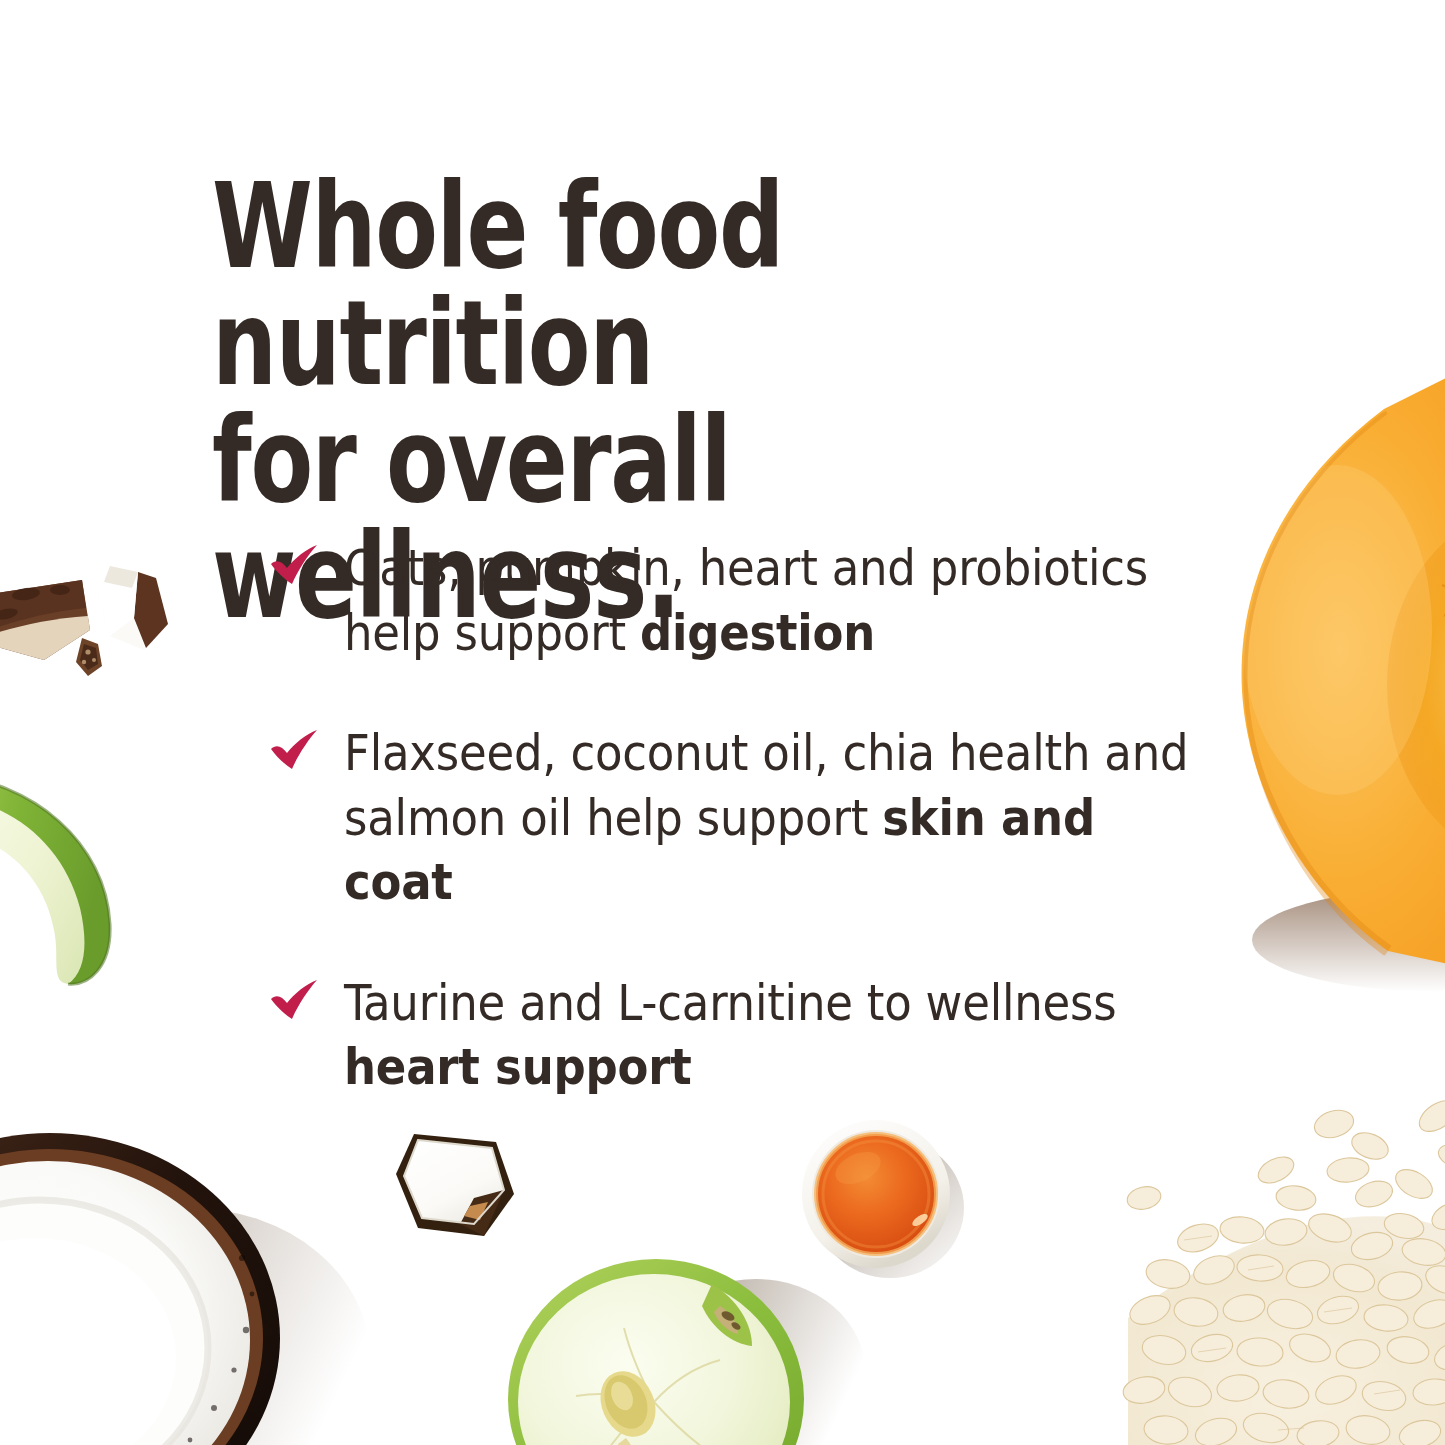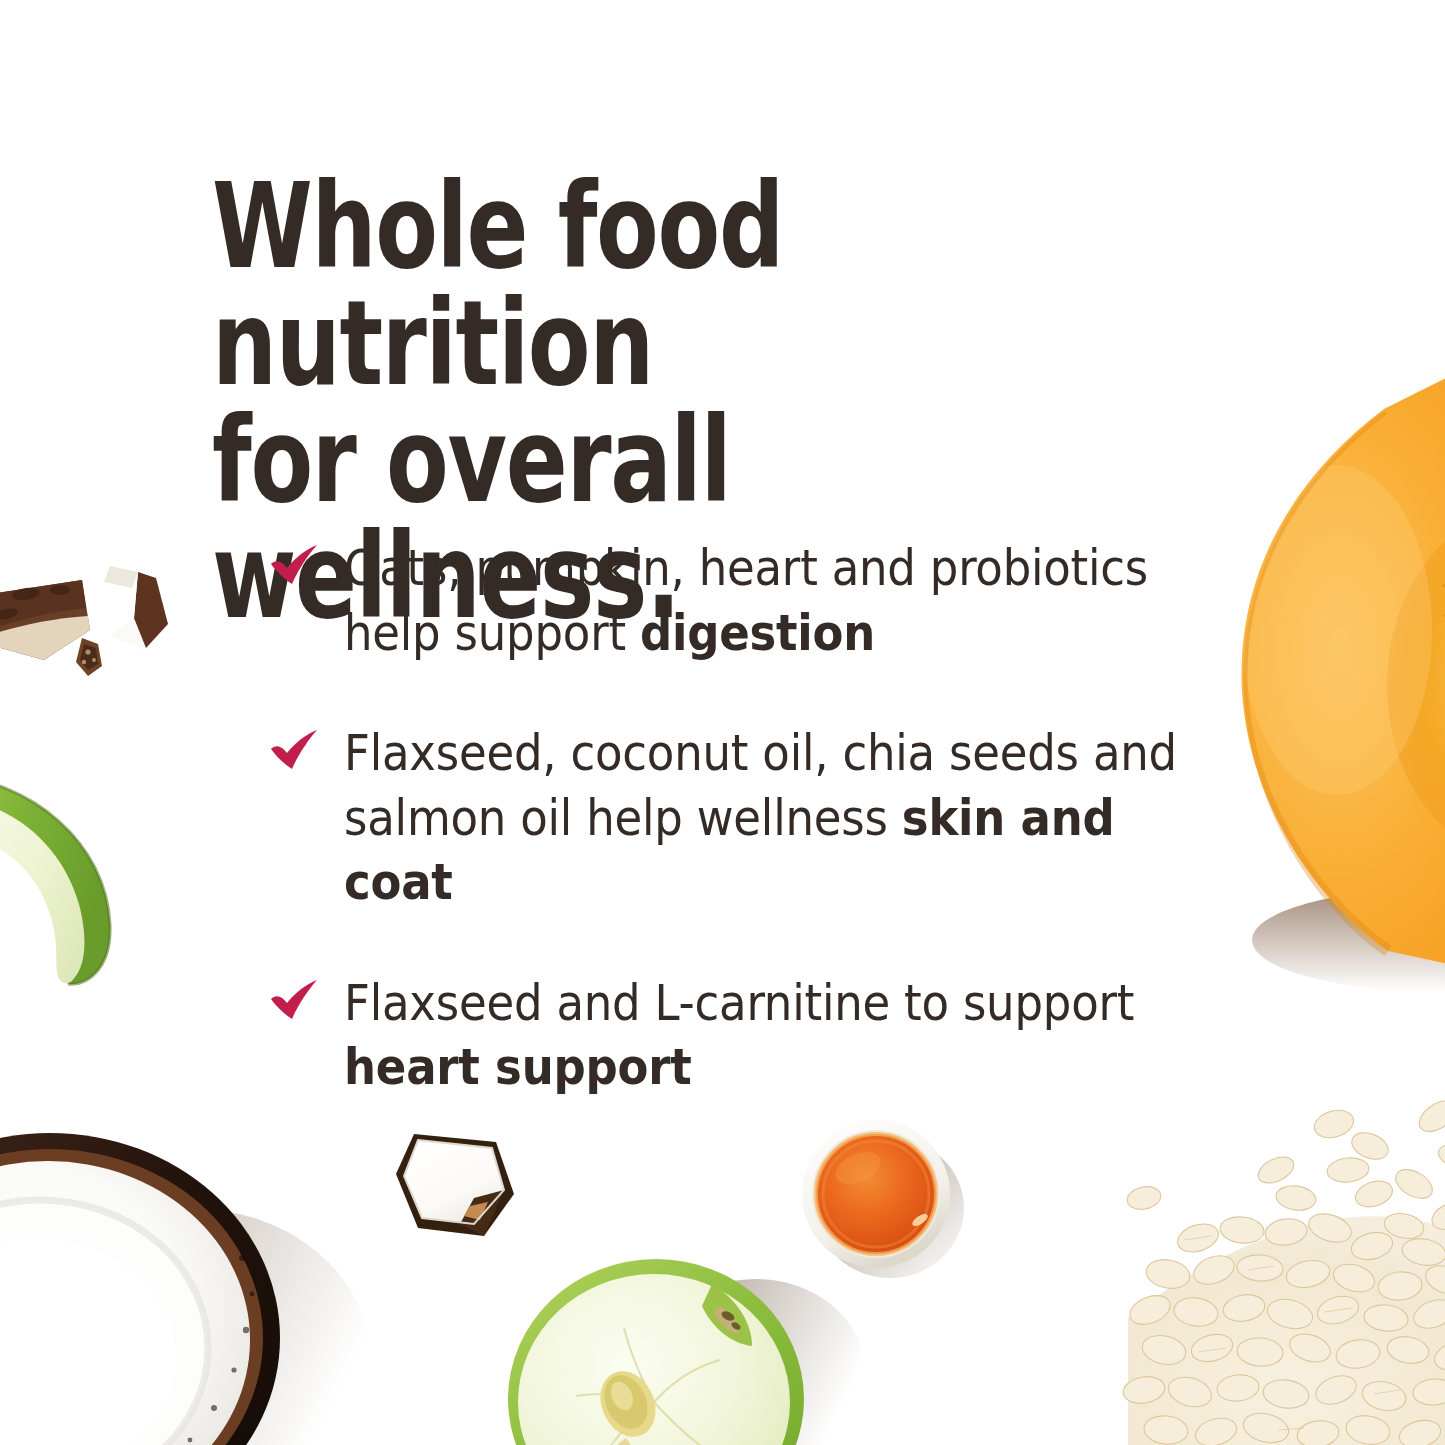--- a/index.html
+++ b/index.html
@@ -543,27 +543,27 @@
       </span>
       <span class="bullet-text"><span>Oats, pumpkin, heart and probiotics help support </span><b>digestion</b></span>
     </li>
 
     <li class="bullet">
       <span class="check">
         <svg viewBox="0 0 52 44">
           <path d="M 3,20 C 8,15 14,17 19,24 C 27,14 38,5 49,1 C 40,11 30,26 24,40 C 16,35 8,27 3,20 Z" fill="#C21E4C"></path>
         </svg>
       </span>
-      <span class="bullet-text"><span>Flaxseed, coconut oil, chia seeds and salmon oil help wellness </span><b>skin and coat</b></span>
+      <span class="bullet-text"><span>Flaxseed, coconut oil, chia health and salmon oil help support </span><b>skin and coat</b></span>
     </li>
 
     <li class="bullet">
       <span class="check">
         <svg viewBox="0 0 52 44">
           <path d="M 3,20 C 8,15 14,17 19,24 C 27,14 38,5 49,1 C 40,11 30,26 24,40 C 16,35 8,27 3,20 Z" fill="#C21E4C"></path>
         </svg>
       </span>
-      <span class="bullet-text"><span>Flaxseed and L-carnitine to support </span><b>heart support</b></span>
+      <span class="bullet-text"><span>Taurine and L-carnitine to wellness </span><b>heart support</b></span>
     </li>
 
   </ul>
 
 </div>
 
 </body></html>

